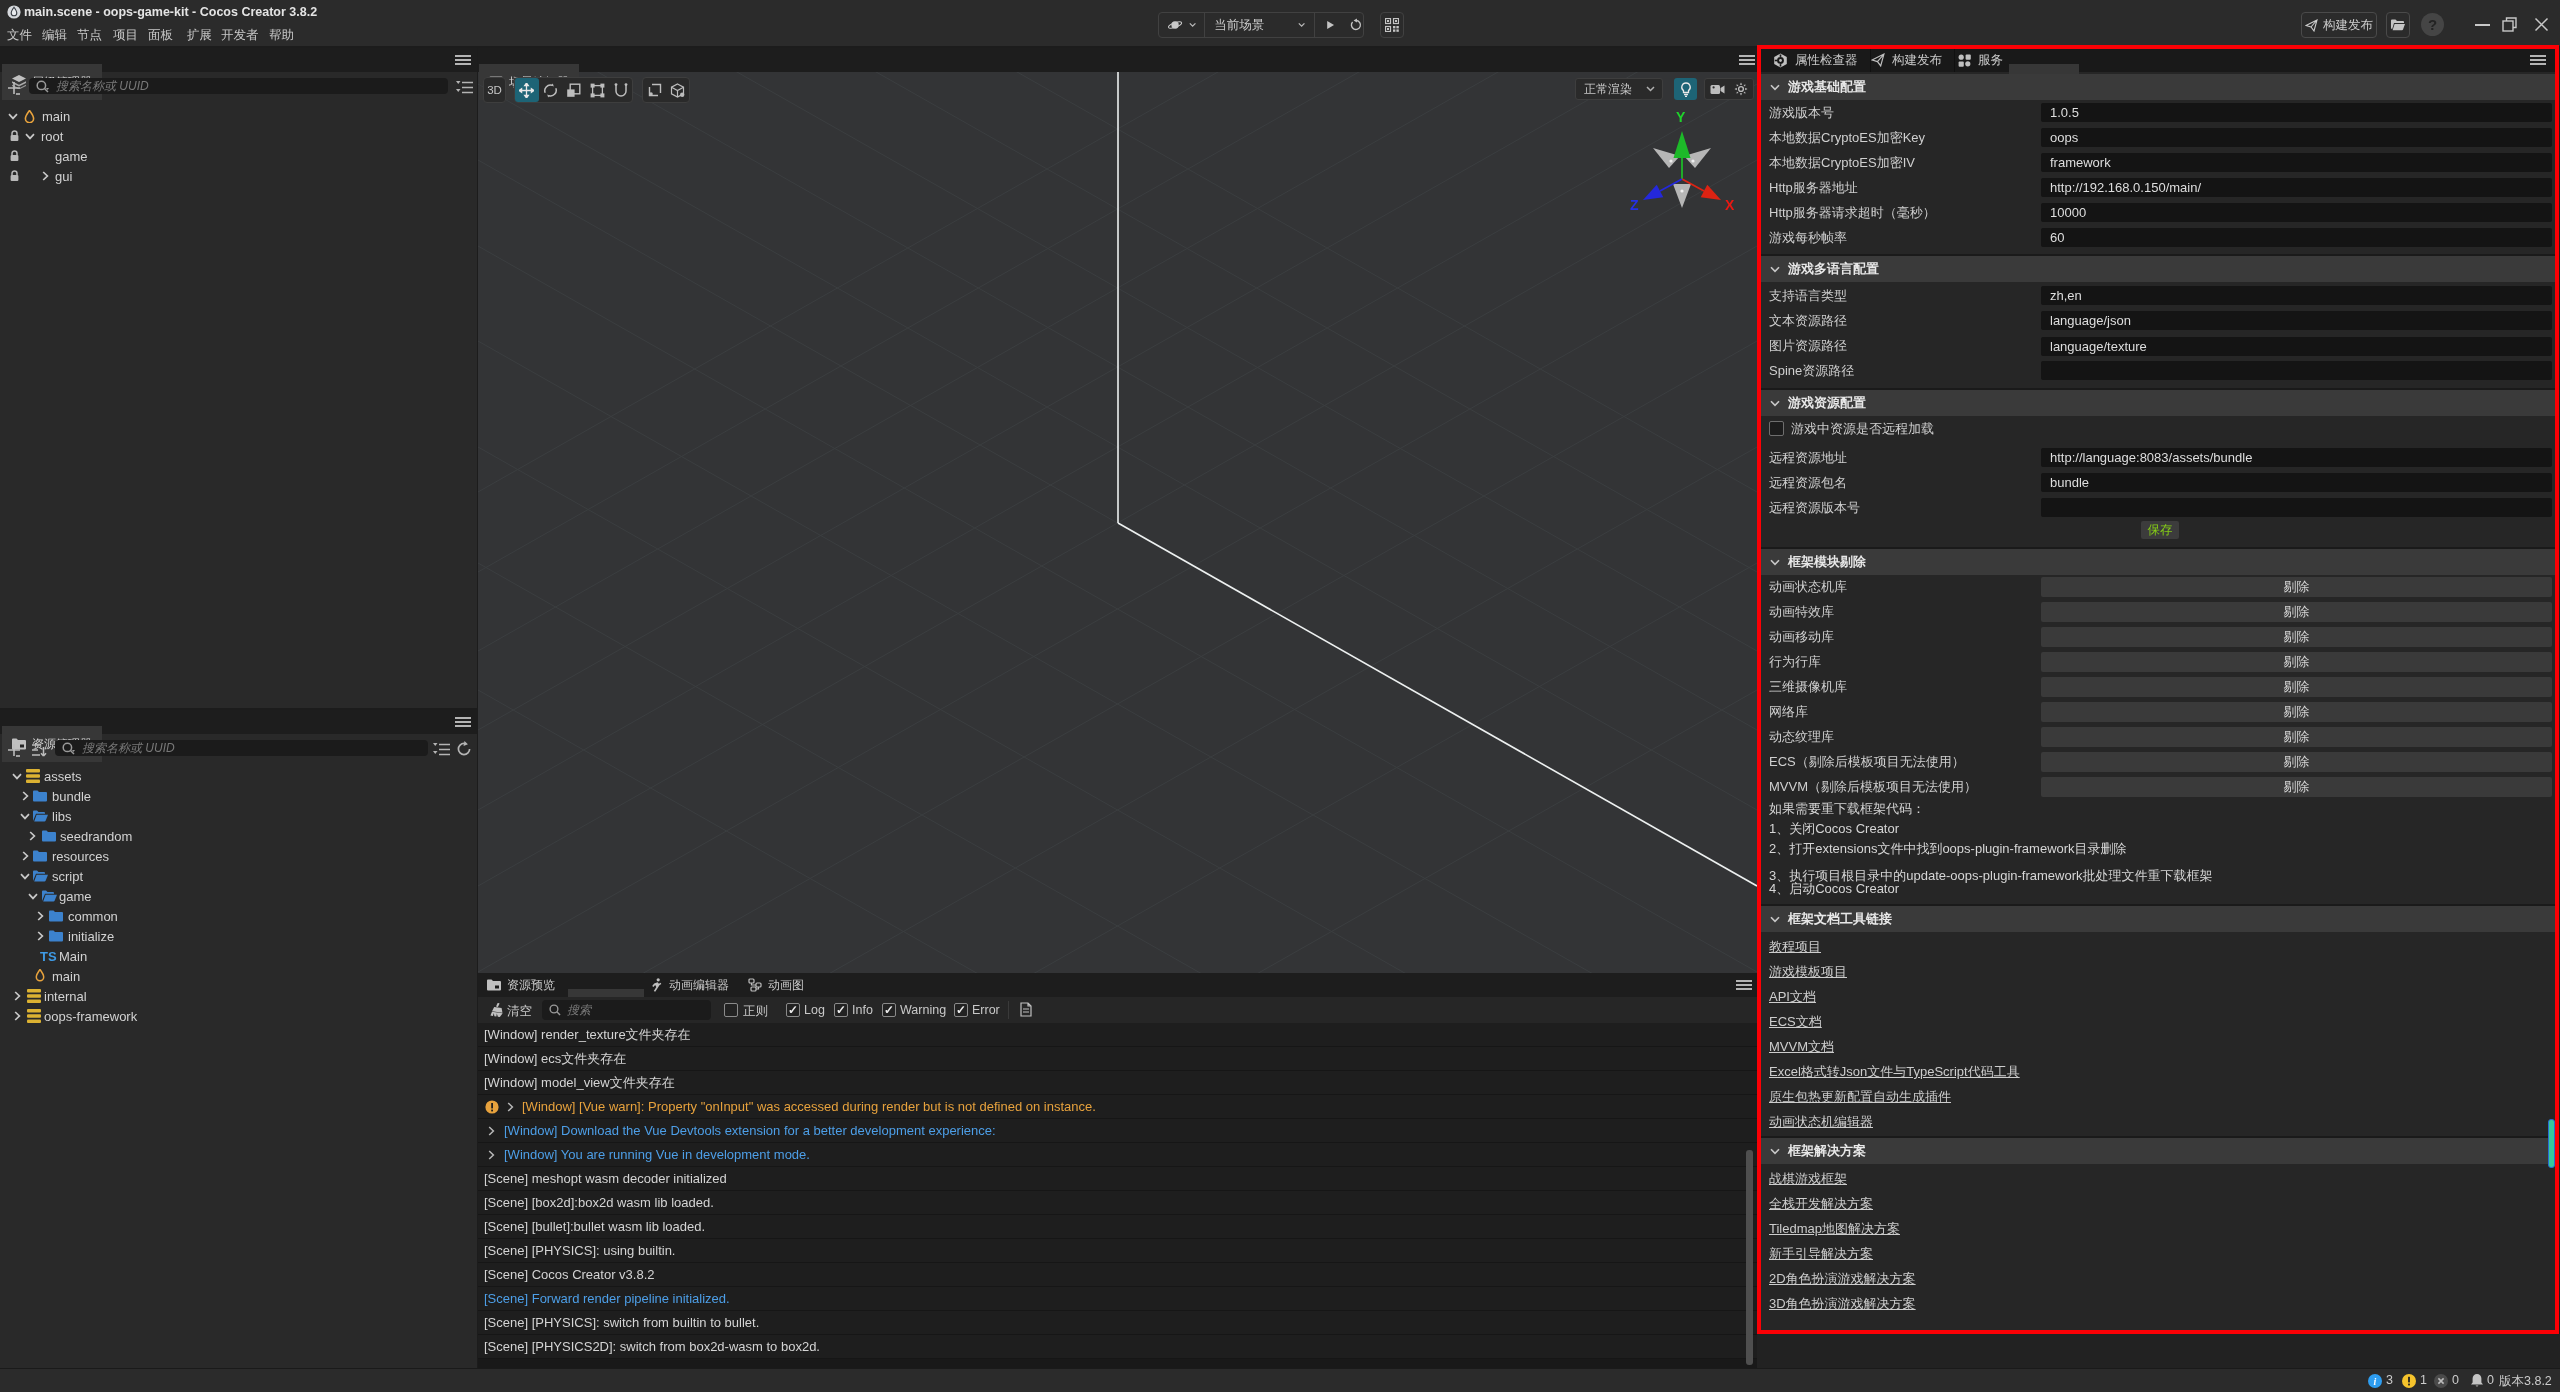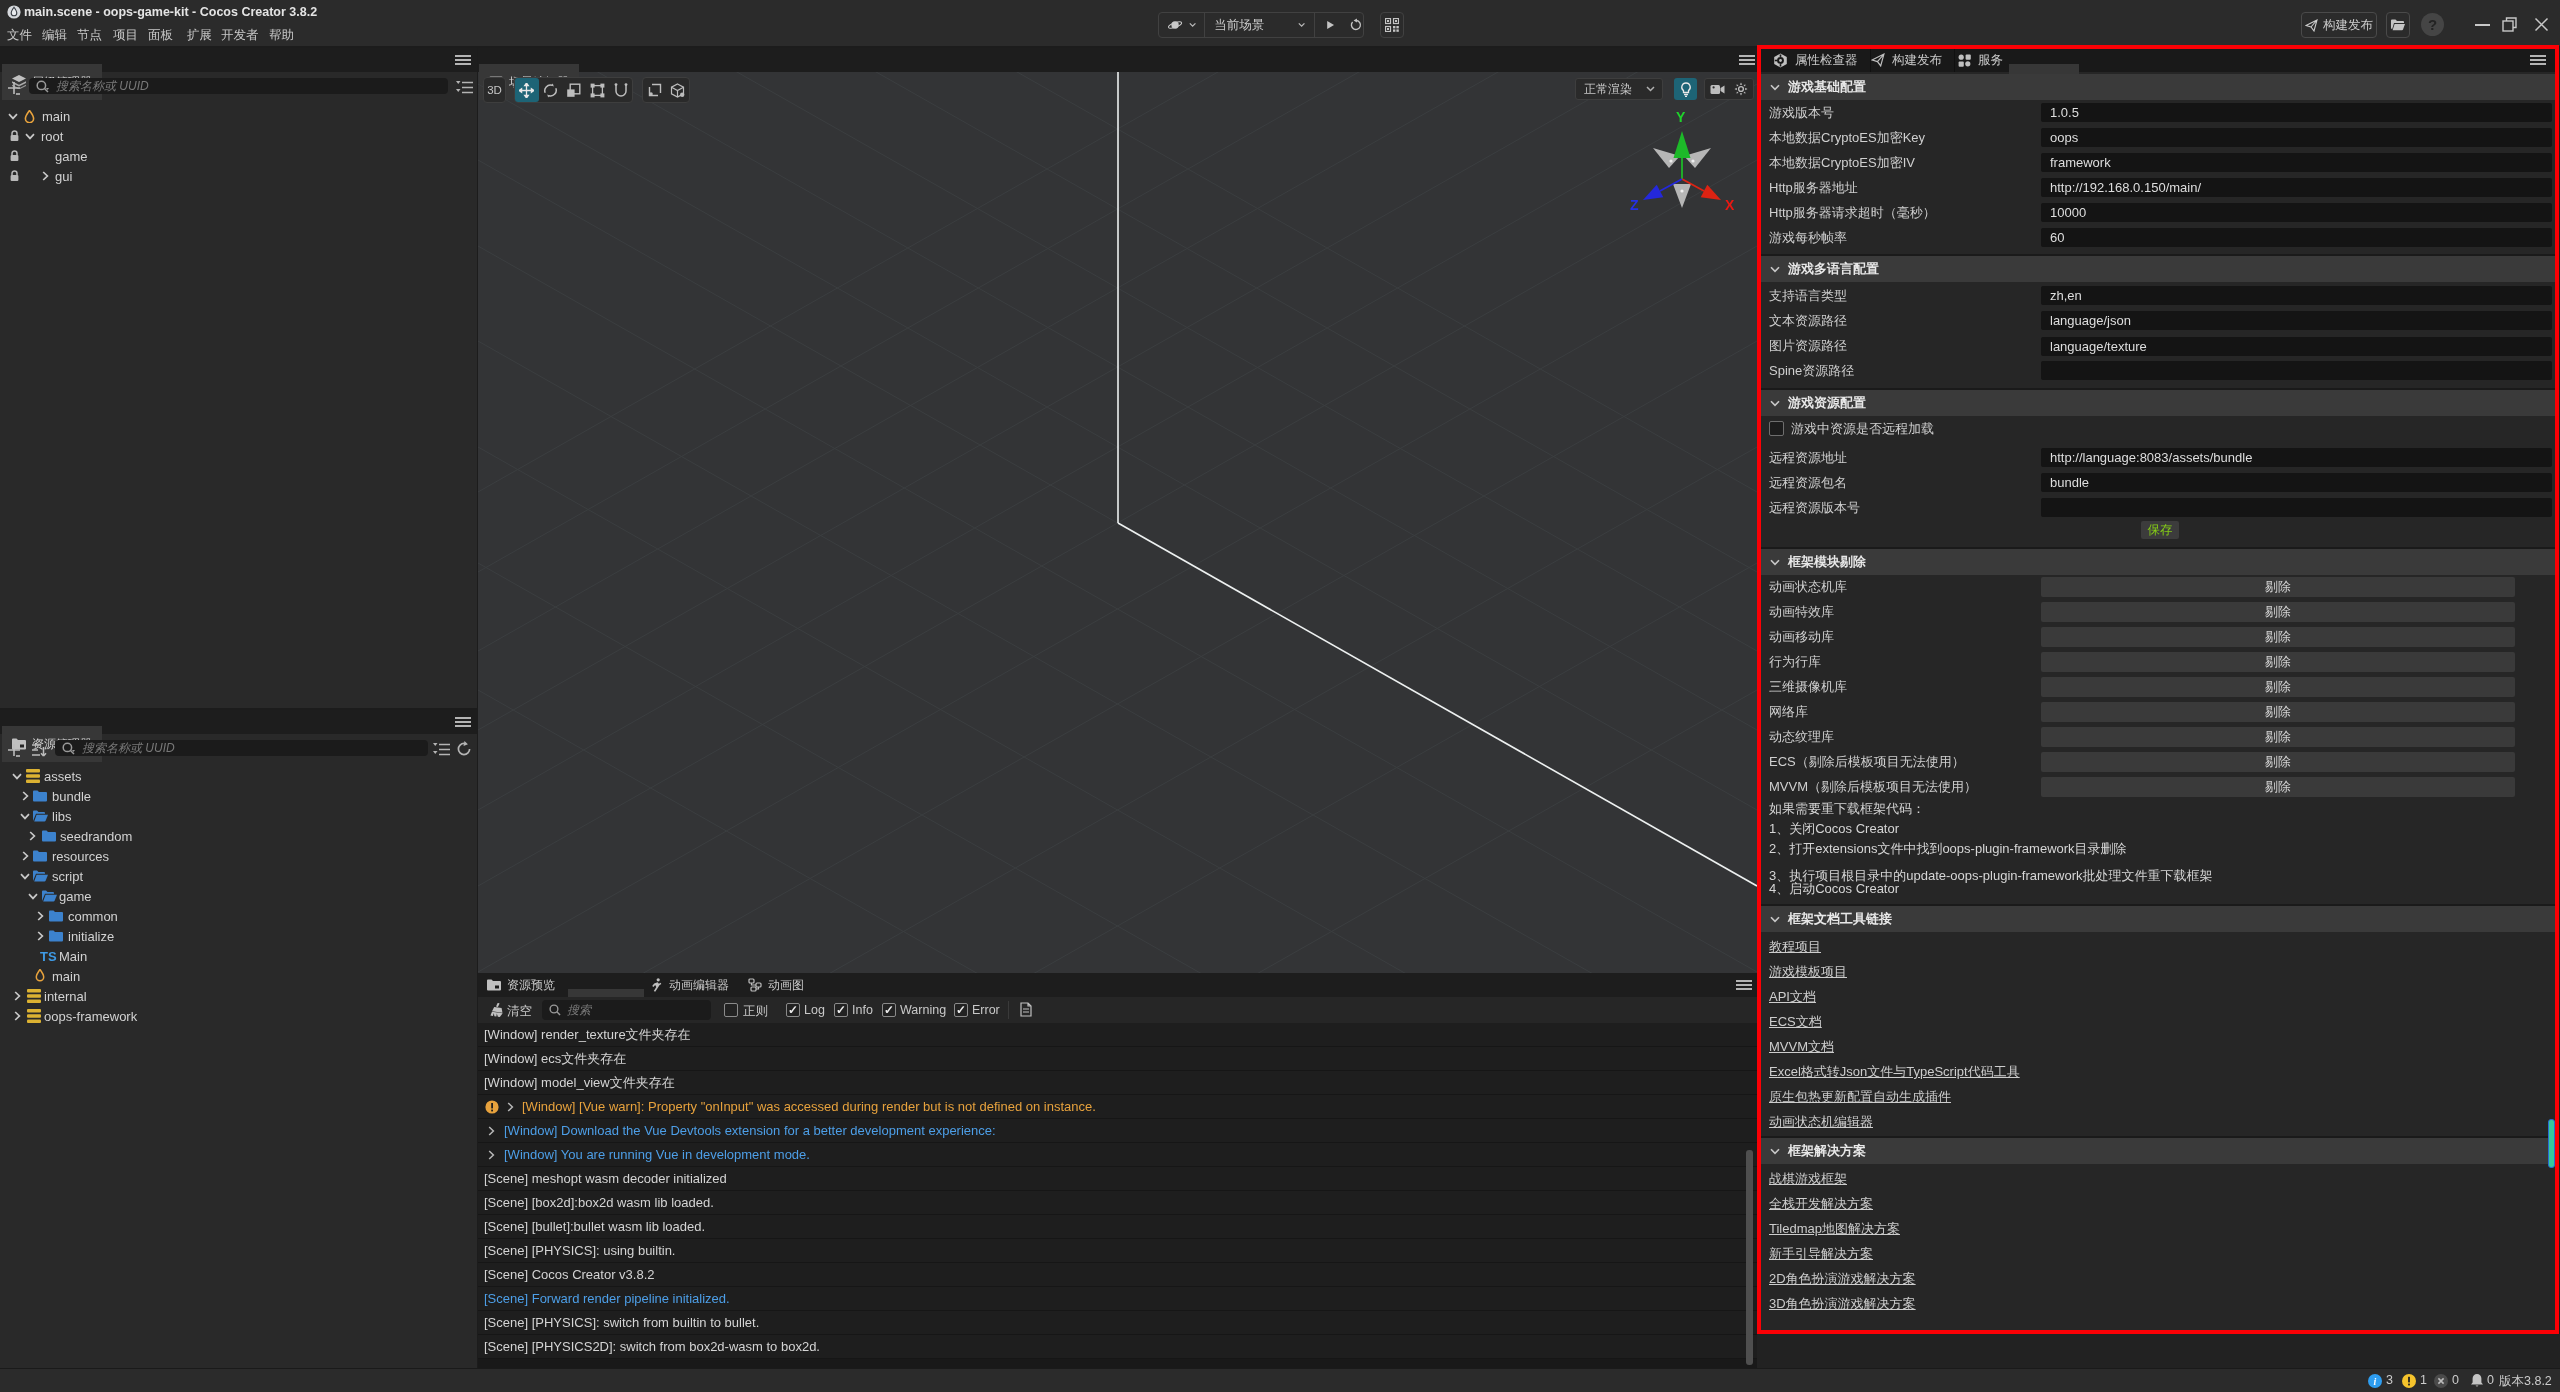--- a/index.html
+++ b/index.html
@@ -23,21 +23,21 @@
   color:#787878; font-size:12px; font-style:italic; display:flex; align-items:center; }
 
 .tree-row { position:absolute; height:20px; display:flex; align-items:center; color:#d2d2d2; font-size:13px; }
 
 #rightpanel { left:1760px; top:48px; width:796px; height:1284px; background:#262626; }
 .sect { position:absolute; left:0; width:796px; height:26px; background:#3a3a3a;
   color:#e8e8e8; font-size:13px; font-weight:bold; display:flex; align-items:center; }
 .inp { position:absolute; left:281px; width:511px; height:19px; background:#141414;
   border-radius:2px; color:#dedede; font-size:13px; display:flex; align-items:center; padding-left:9px; }
 .lab { position:absolute; left:9px; height:19px; color:#cfcfcf; font-size:13px; display:flex; align-items:center; }
-.rmbtn { position:absolute; left:281px; width:474px; height:20px; background:#3a3a3a;
+.rmbtn { position:absolute; left:281px; width:511px; height:20px; background:#3a3a3a;
   border-radius:2px; color:#d6d6d6; font-size:13px; display:flex; align-items:center; justify-content:center; }
 .link { position:absolute; left:9px; color:#cdcdcd; font-size:13px; text-decoration:underline; }
 .plain { position:absolute; left:9px; color:#d6d6d6; font-size:13px; }
 
 .logrow { position:absolute; left:0; width:1279px; height:24px; border-bottom:1px solid #161616;
   background:#1e1e1e; color:#d4d4d4; font-size:13px; display:flex; align-items:center; }
 .chk { display:flex; width:14px; height:14px; border:1px solid #8a8a8a; border-radius:2px;
   background:#222; align-items:center; justify-content:center; }
 .chk.on:after { content:"\2713"; color:#ececec; font-size:12px; font-weight:bold; margin-top:-1px; }
 svg { display:block; }

